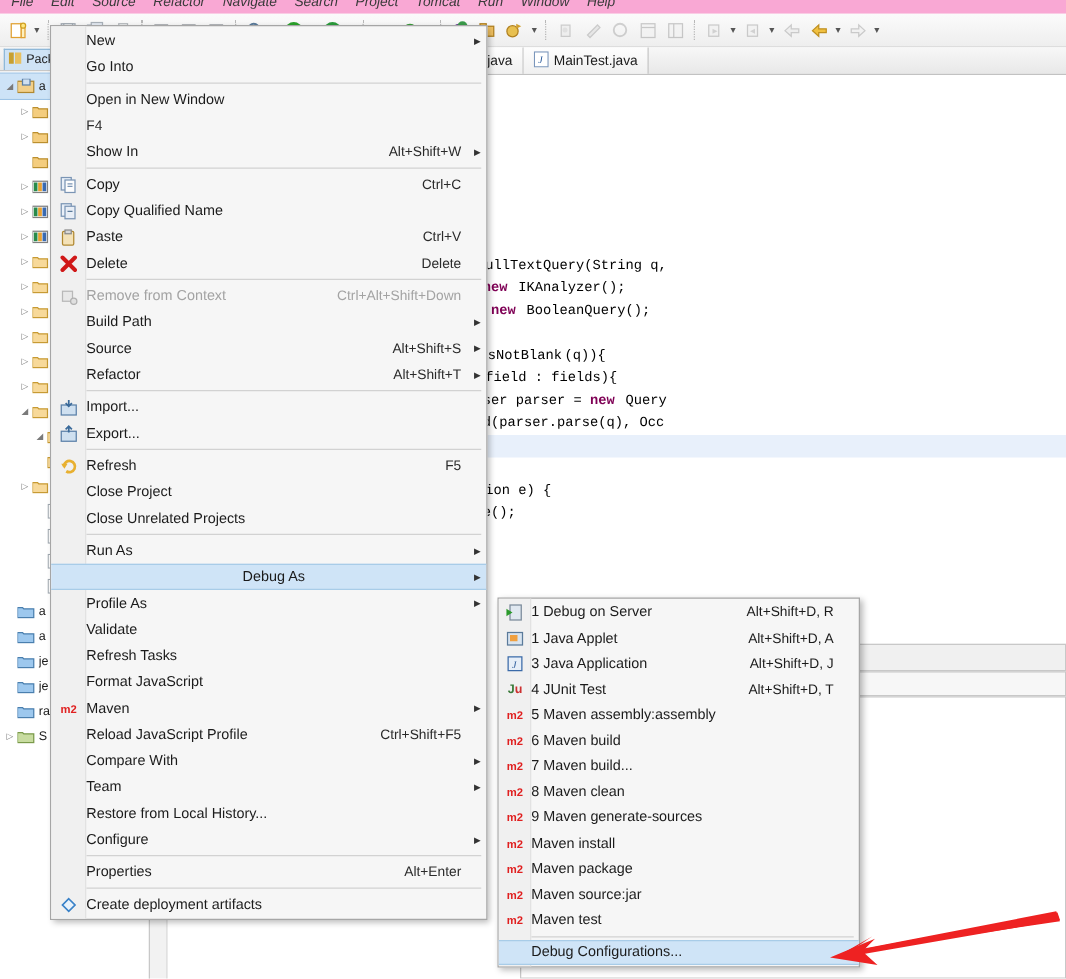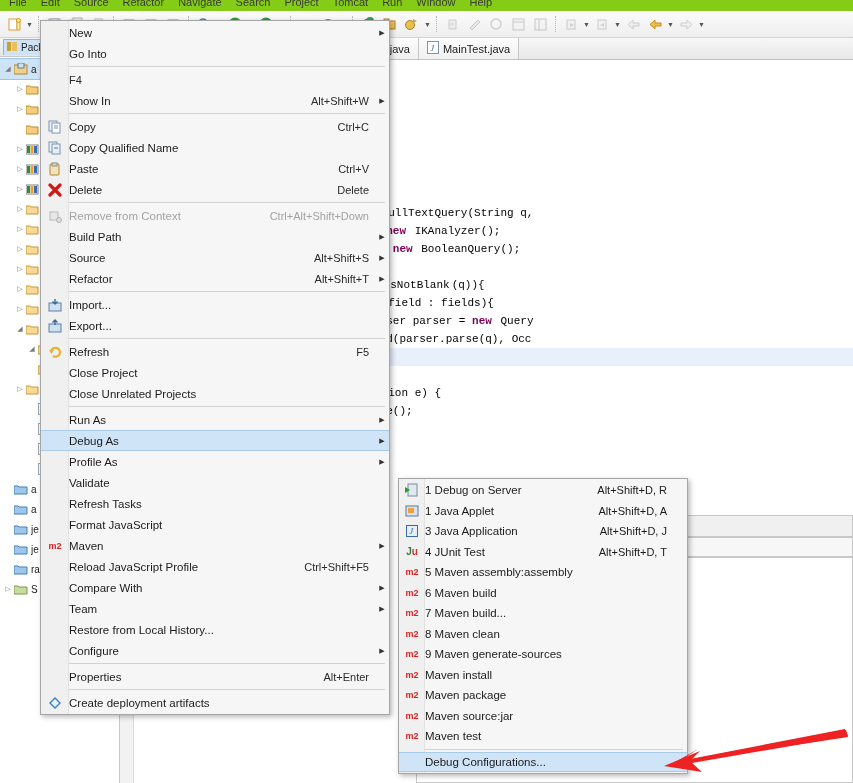--- a/index.html
+++ b/index.html
@@ -12,24 +12,25 @@
   }
   #app {
     position: relative;
     width: 853px; height: 783px;
     background: #ffffff;
   }
 
   
   .menubar {
     position: absolute; left: 0; top: 0; width: 853px; height: 11px;
-    background: #84cc16;
+    background: #f9a8d4;
     overflow: hidden;
     display: flex; align-items: flex-end;
     padding-left: 2px;
+    font-style: italic;
   }
   .menubar-item {
     font-size: 11px; color: #3a3a3a; padding: 0 7px;
     line-height: 11px; white-space: nowrap;
     position: relative; top: -3px;
   }
 
   
   .toolbar {
     position: absolute; left: 0; top: 11px; width: 853px; height: 27px;
@@ -141,21 +142,21 @@
     border: 1px solid #a6a6a6;
     box-shadow: 2px 2px 5px rgba(0,0,0,0.28);
     font-size: 11.5px; color: #1b1b1b;
     z-index: 50;
     padding: 1px 0;
   }
   .mi {
     display: flex; align-items: center; height: 21px;
     position: relative; padding-left: 0;
   }
-  .mi.sel { background: #cfe4f7; border-top: 1px solid #a8cce8; border-bottom: 1px solid #a8cce8; }
+  .mi.sel { background: #cfe4f7; border-top: 1px solid #a8cce8; border-bottom: 1px solid #a8cce8; text-align: center; }
   .mi.disabled .mi-label, .mi.disabled .mi-accel { color: #a3a3a3; }
   .mi-icon {
     width: 28px; flex: none; display: flex;
     align-items: center; justify-content: center;
   }
   .mi-label { flex: 1; white-space: nowrap; }
   .mi-accel {
     color: #2a2a2a; font-size: 11px; padding-right: 6px; white-space: nowrap;
   }
   .mi-sub {
@@ -747,20 +748,26 @@
       </div>
       <div class="mi">
         <span class="mi-icon"></span>
         <span class="mi-label">Go Into</span>
         <span class="mi-accel"></span>
         <span class="mi-sub"></span>
       </div>
       <div class="msep"></div>
       <div class="mi">
         <span class="mi-icon"></span>
+        <span class="mi-label">Open in New Window</span>
+        <span class="mi-accel"></span>
+        <span class="mi-sub"></span>
+      </div>
+      <div class="mi">
+        <span class="mi-icon"></span>
         <span class="mi-accel">F4</span>
         <span class="mi-sub"></span>
       </div>
       <div class="mi">
         <span class="mi-icon"></span>
         <span class="mi-label">Show In</span>
         <span class="mi-accel">Alt+Shift+W</span>
         <span class="mi-sub">▶</span>
       </div>
       <div class="msep"></div>

